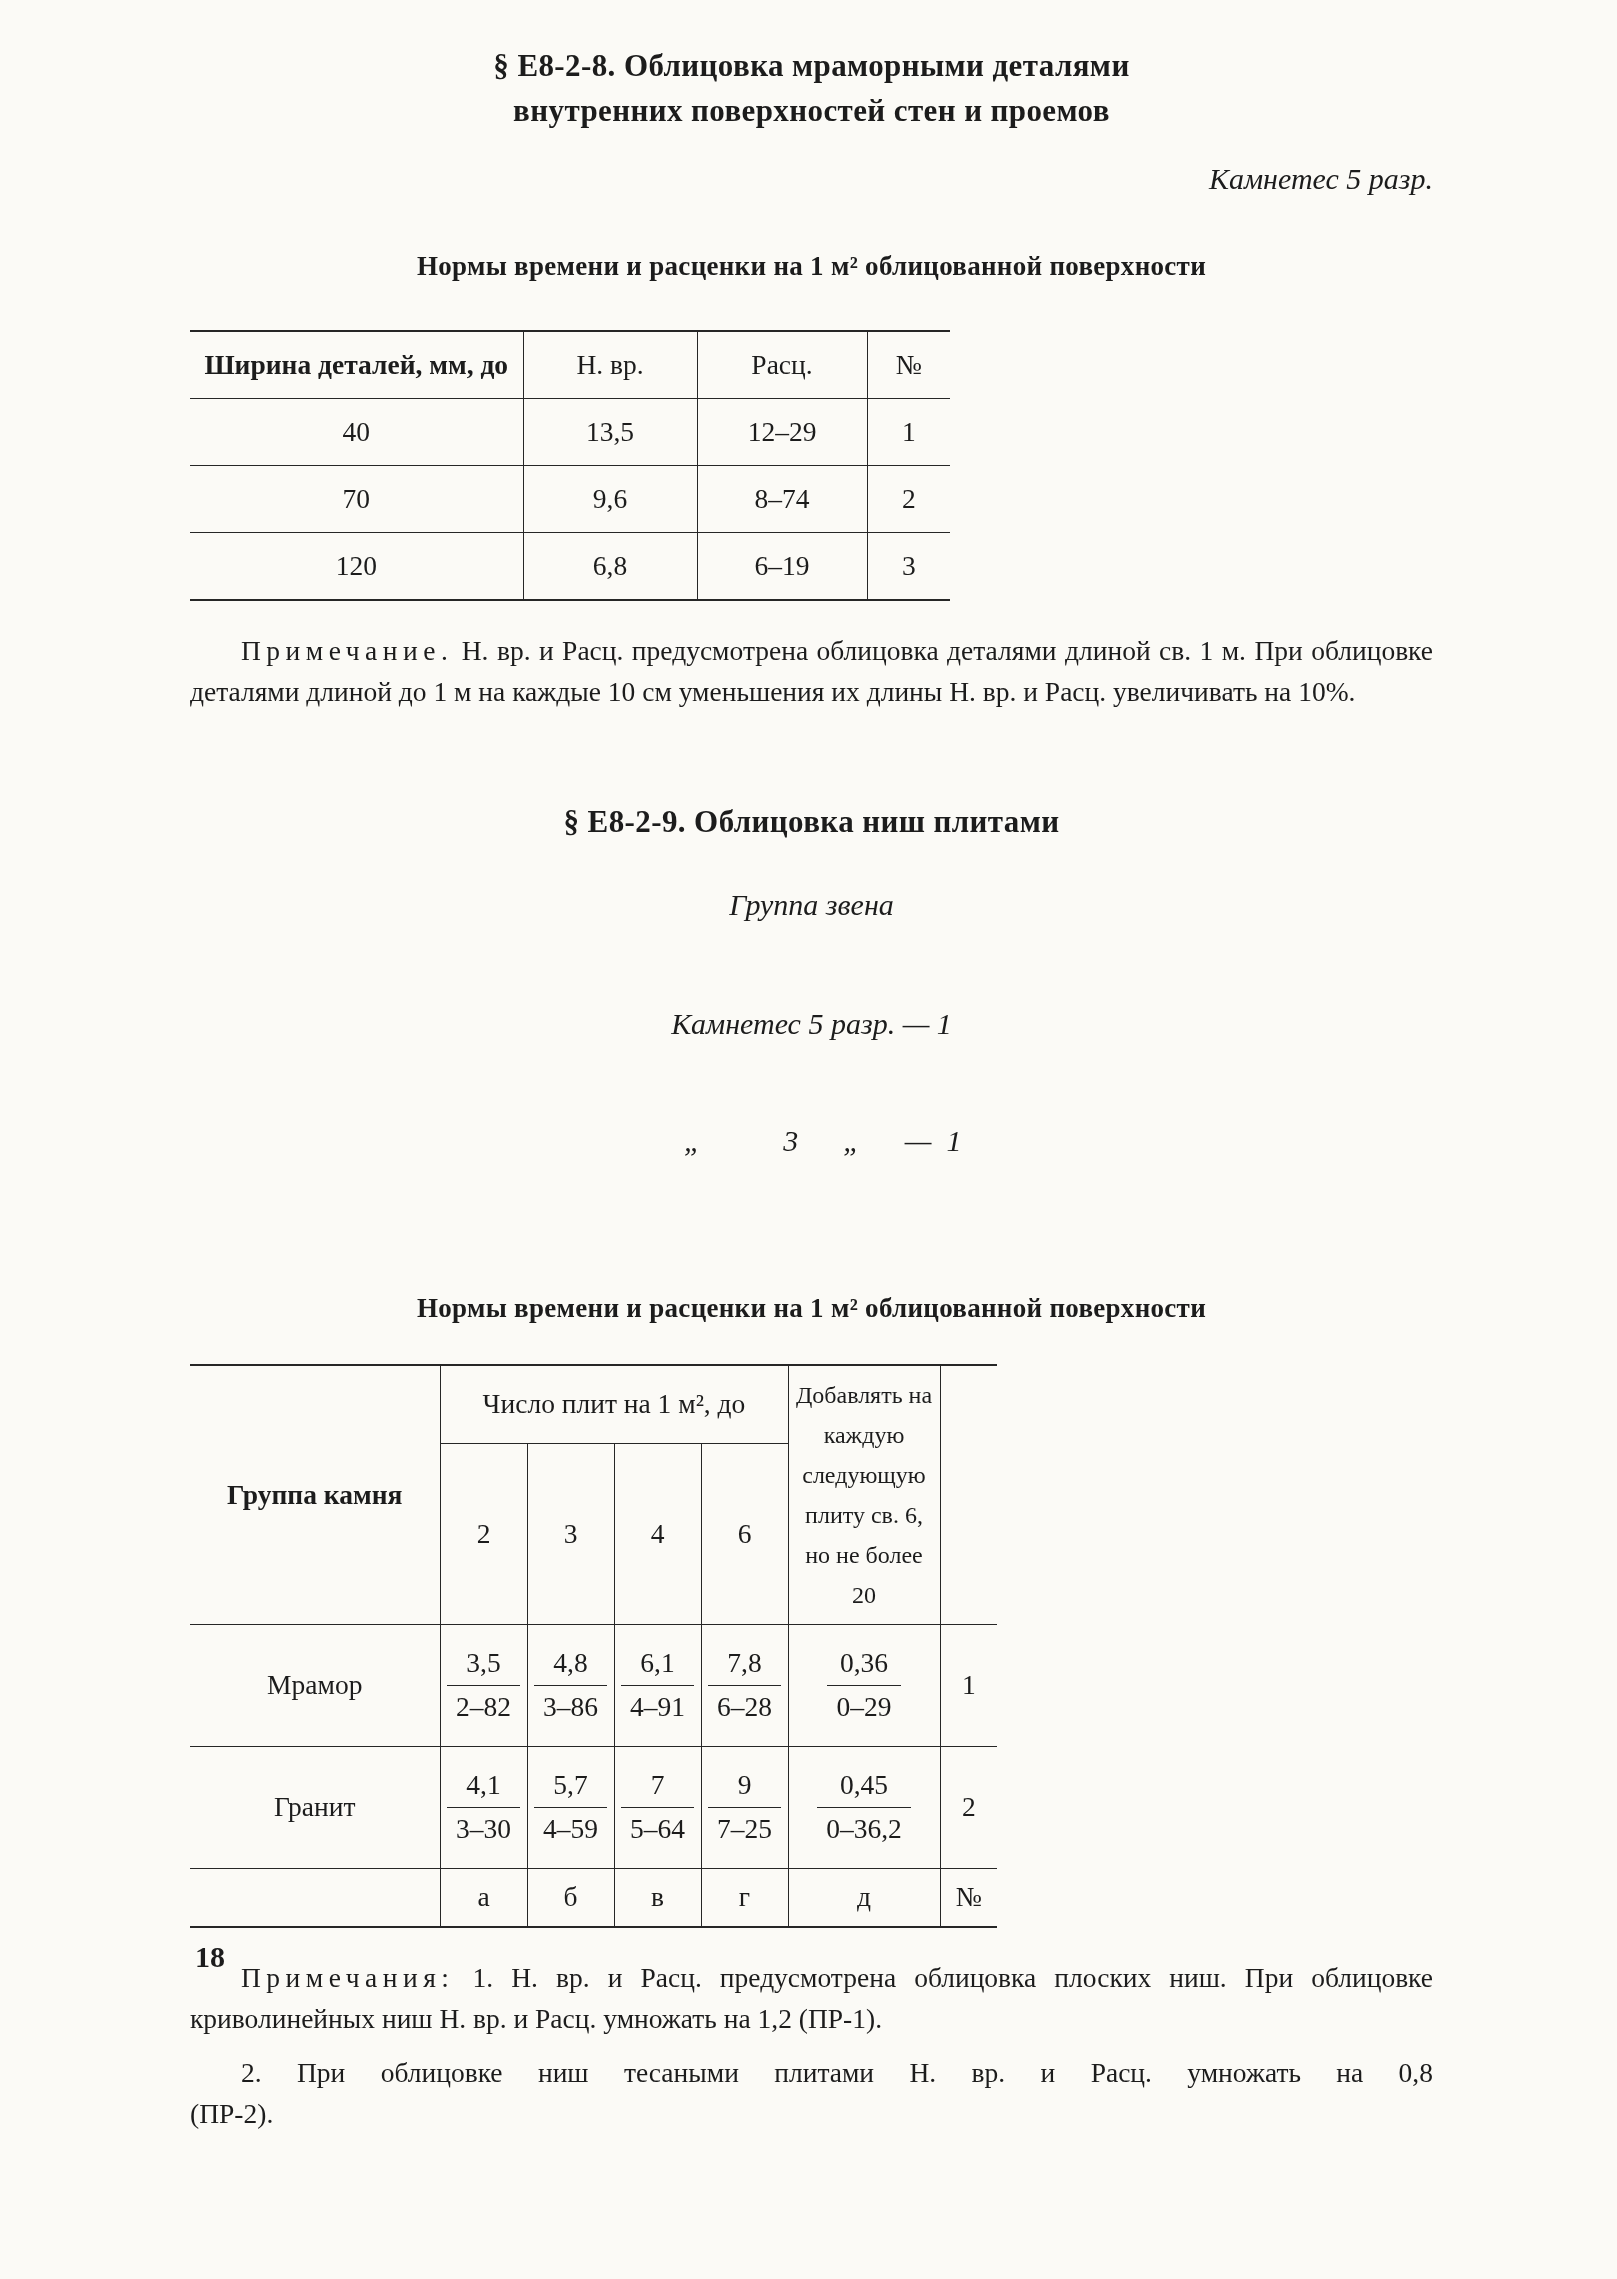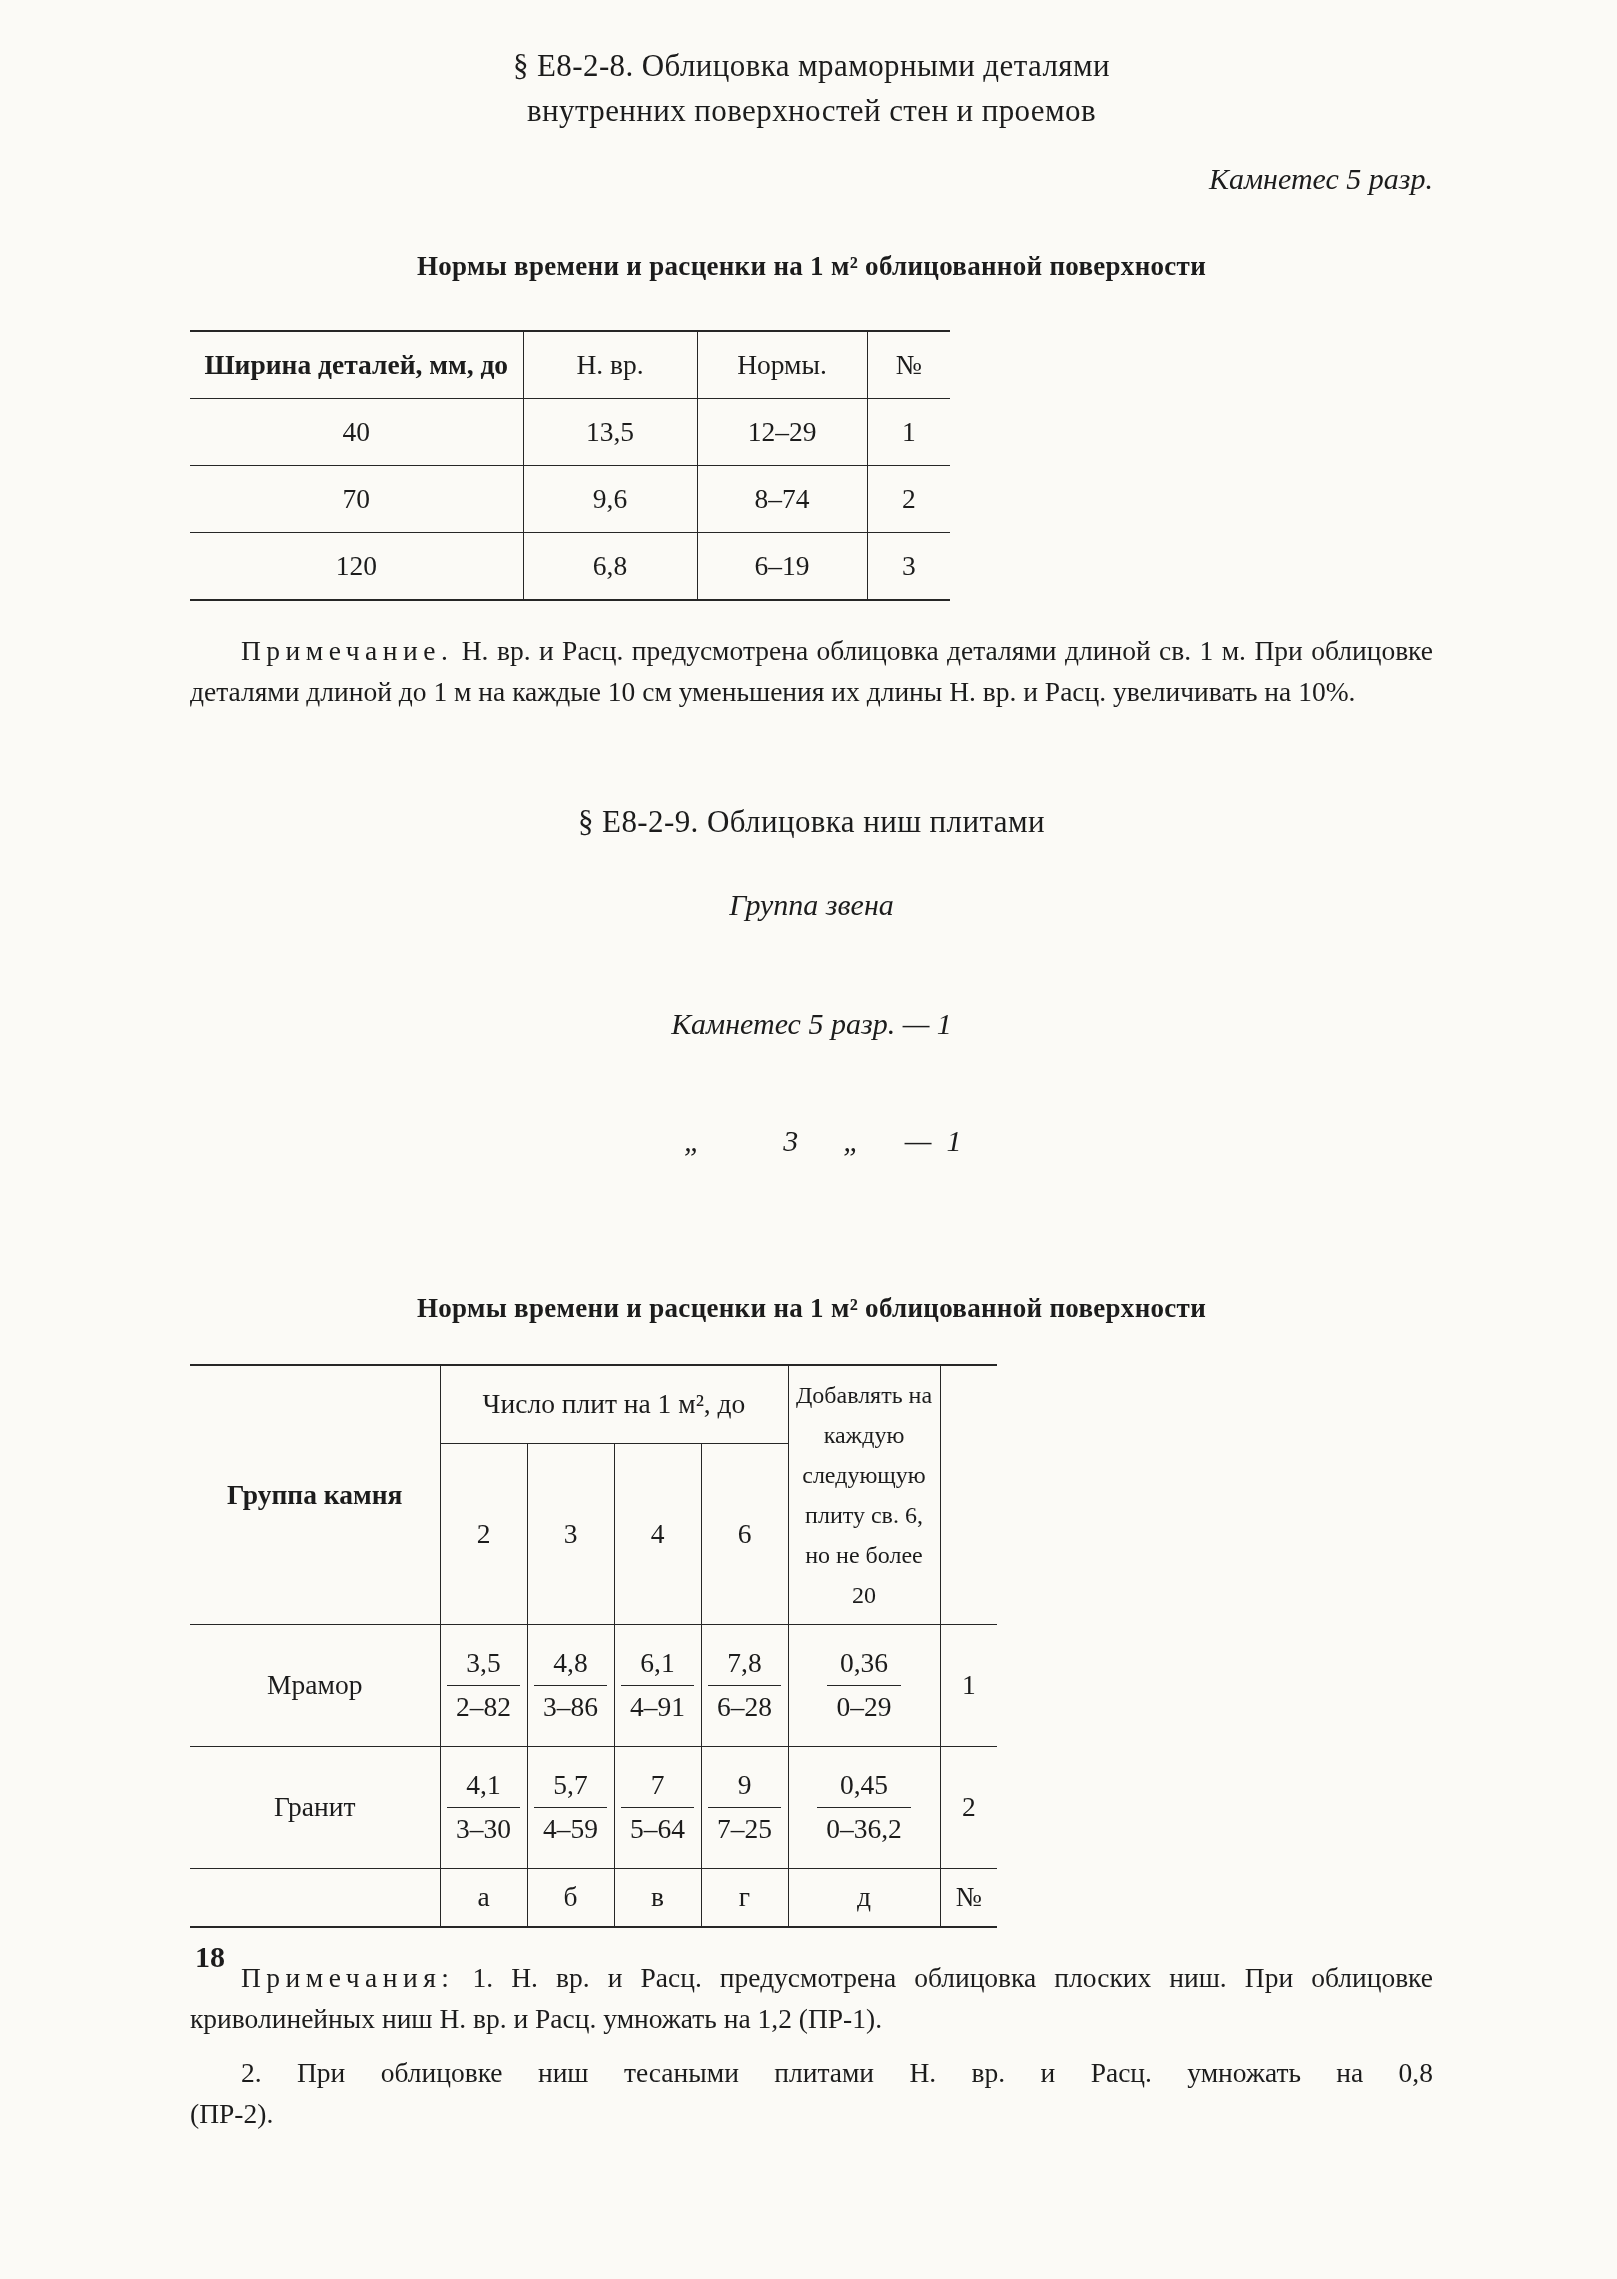--- a/index.html
+++ b/index.html
@@ -9,21 +9,21 @@
     position: relative;
     width: 1617px;
     height: 2279px;
     background: #fbfaf6;
     color: #1c1c1c;
     overflow: hidden;
     margin: 0 auto;
   }
   .content { padding: 44px 184px 0 190px; }
 
-  .title { margin: 0; text-align: center; font-size: 31px; font-weight: normal; line-height: 1.45; letter-spacing: 0.4px; }
+  .title { margin: 0; text-align: center; font-size: 31px; font-weight: bold; line-height: 1.45; letter-spacing: 0.4px; }
   .title .tline { display: block; }
   .subtitle { margin-top: 28px; text-align: right; font-style: italic; font-size: 30px; }
   .caption { margin-top: 55px; text-align: center; font-weight: bold; font-size: 27px; letter-spacing: 0.3px; }
 
   table { border-collapse: collapse; table-layout: fixed; }
 
   
   .t1 { margin-top: 48px; border-top: 2.8px solid #262626; border-bottom: 2.8px solid #262626; }
   .t1 th, .t1 td { border-left: 1.8px solid #262626; text-align: center; vertical-align: middle; font-size: 27.5px; font-weight: normal; padding: 0; }
   .nobl { border-left: none !important; }
@@ -79,21 +79,21 @@
       <colgroup>
         <col style="width:333px">
           <col style="width:174px">
           <col style="width:170px">
           <col style="width:83px">
       </colgroup>
       <thead>
         <tr>
           <th class="nobl hb">Ширина деталей, мм, до</th>
           <th>Н. вр.</th>
-          <th>Нормы.</th>
+          <th>Расц.</th>
           <th>№</th>
         </tr>
       </thead>
       <tbody>
         <tr>
           <td class="nobl">40</td>
           <td>13,5</td>
           <td>12–29</td>
           <td>1</td>
         </tr>

